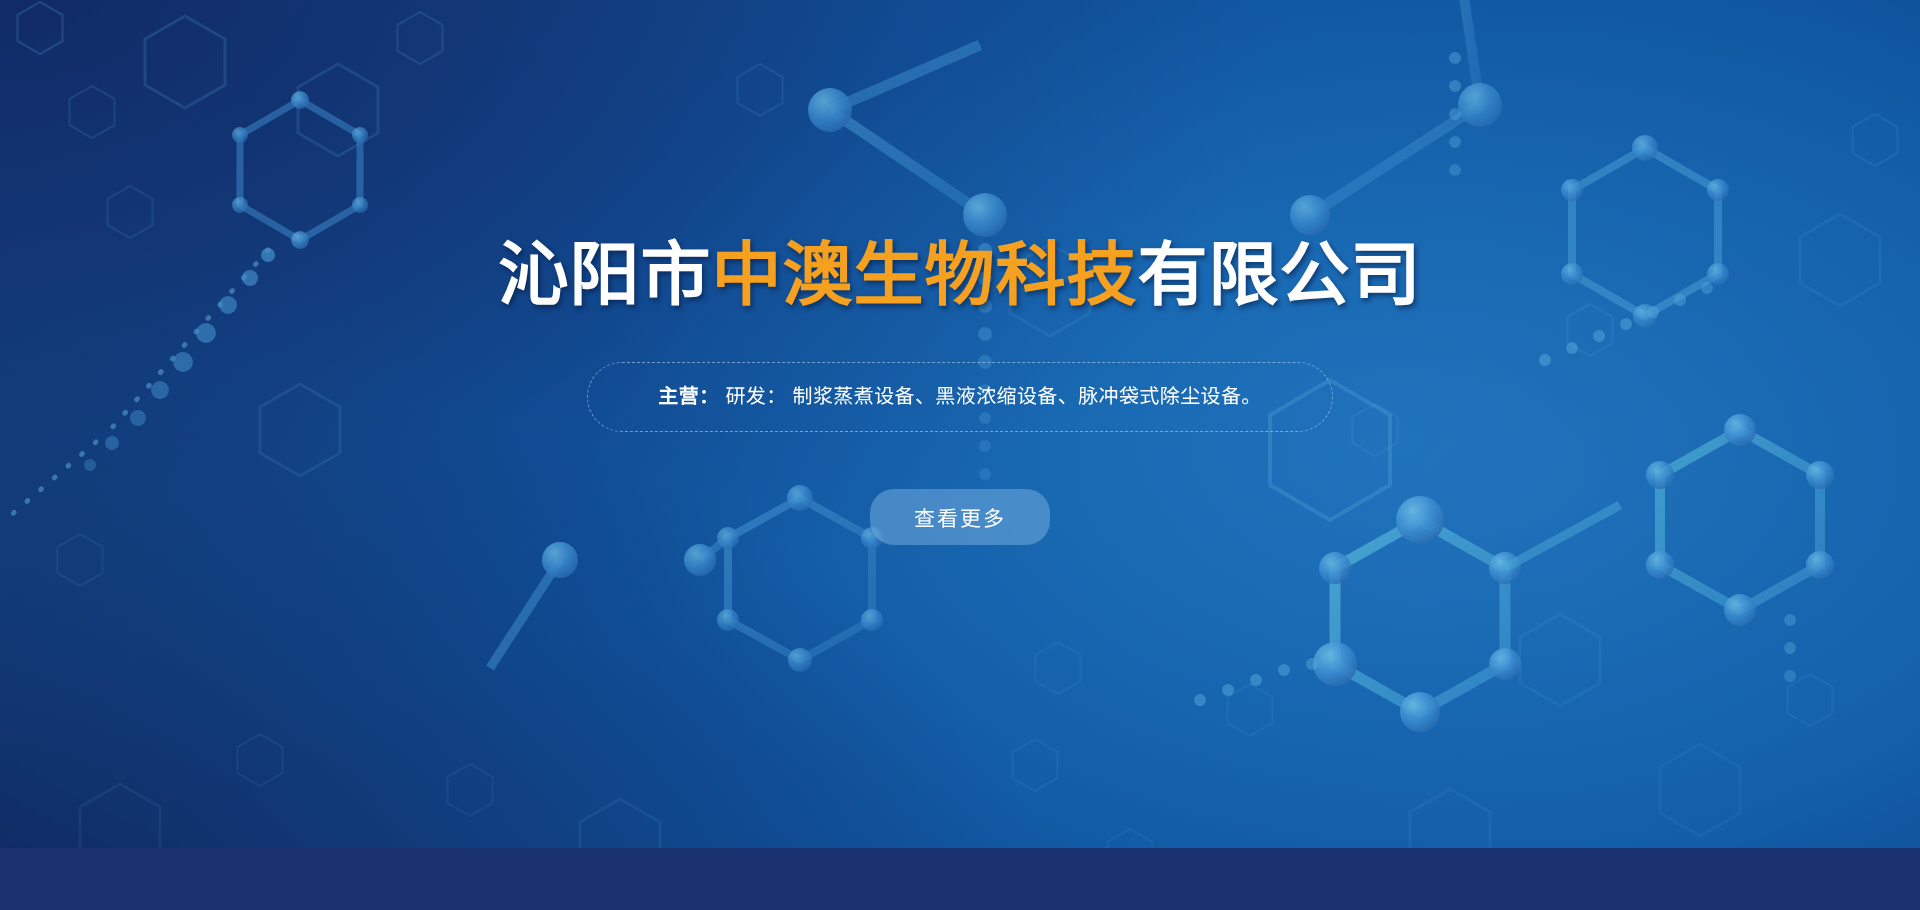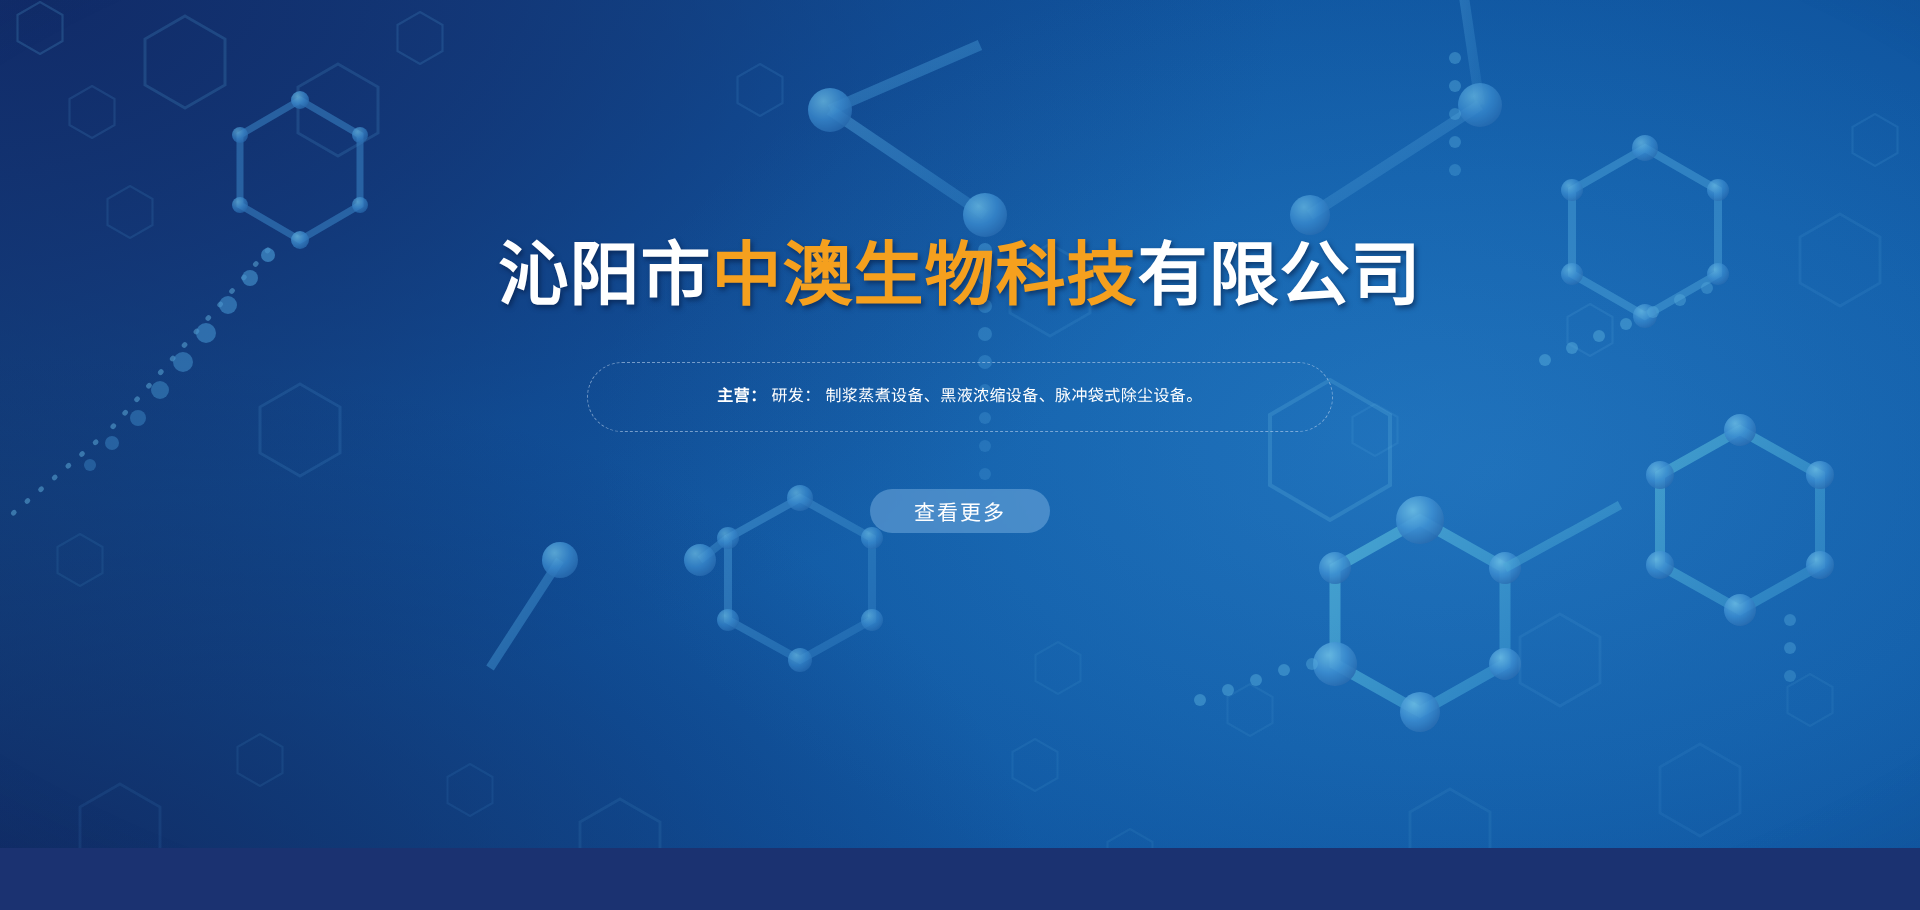--- a/index.html
+++ b/index.html
@@ -102,36 +102,36 @@
     transform: translateX(-50%);
     width: 746px;
     box-sizing: border-box;
     padding: 16px 34px 18px;
     border: 1px dashed rgba(190,212,238,0.58);
     border-radius: 48px;
     text-align: center;
   }
   .subtitle-line {
     color: #ffffff;
-    font-size: 16px;
+    font-size: 20px;
     line-height: 34px;
     letter-spacing: 0.4px;
     white-space: nowrap;
   }
   .subtitle-line .lead {
     font-weight: 700;
   }
 
   .cta-button {
     position: absolute;
     top: 489px;
     left: 50%;
     transform: translateX(-50%);
     width: 180px;
-    height: 44px;
+    height: 56px;
     border: none;
     border-radius: 24px;
     background: rgba(133,187,233,0.45);
     color: #ffffff;
     font-family: inherit;
     font-size: 21px;
     letter-spacing: 2px;
     cursor: pointer;
     display: flex;
     align-items: center;

